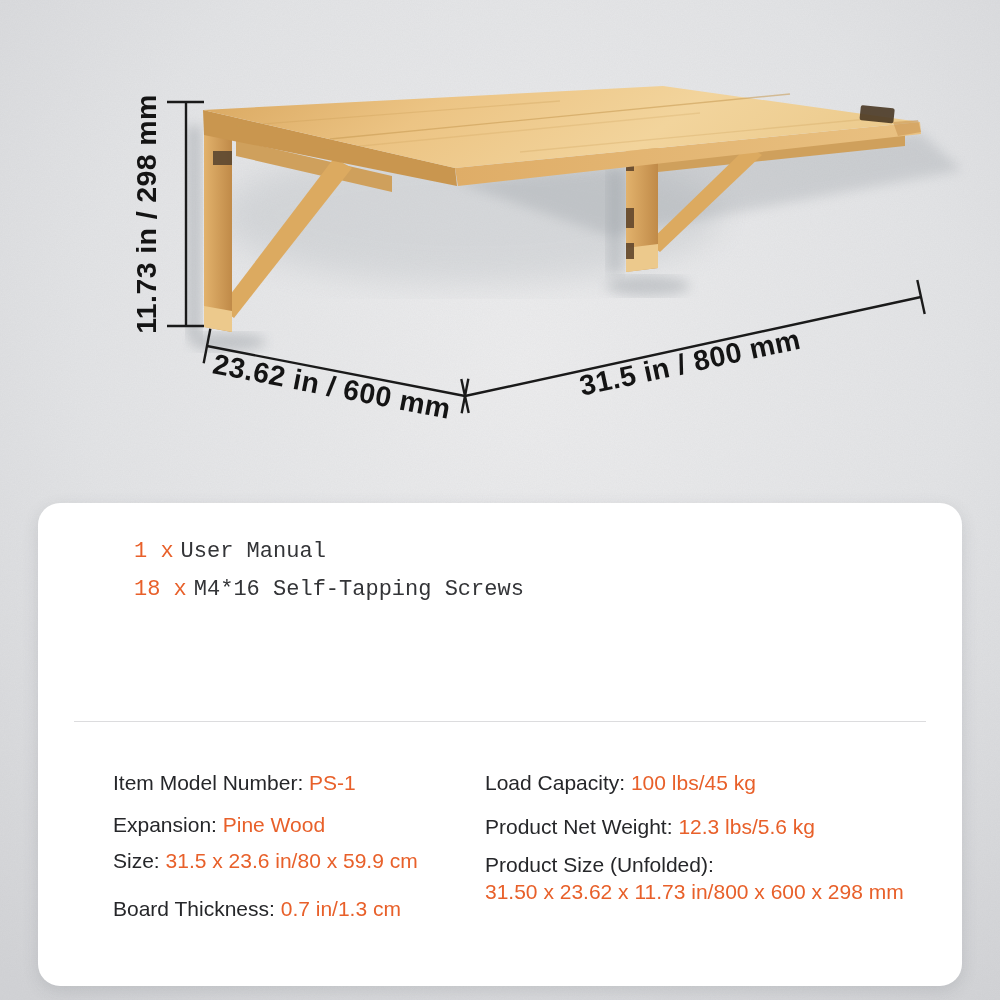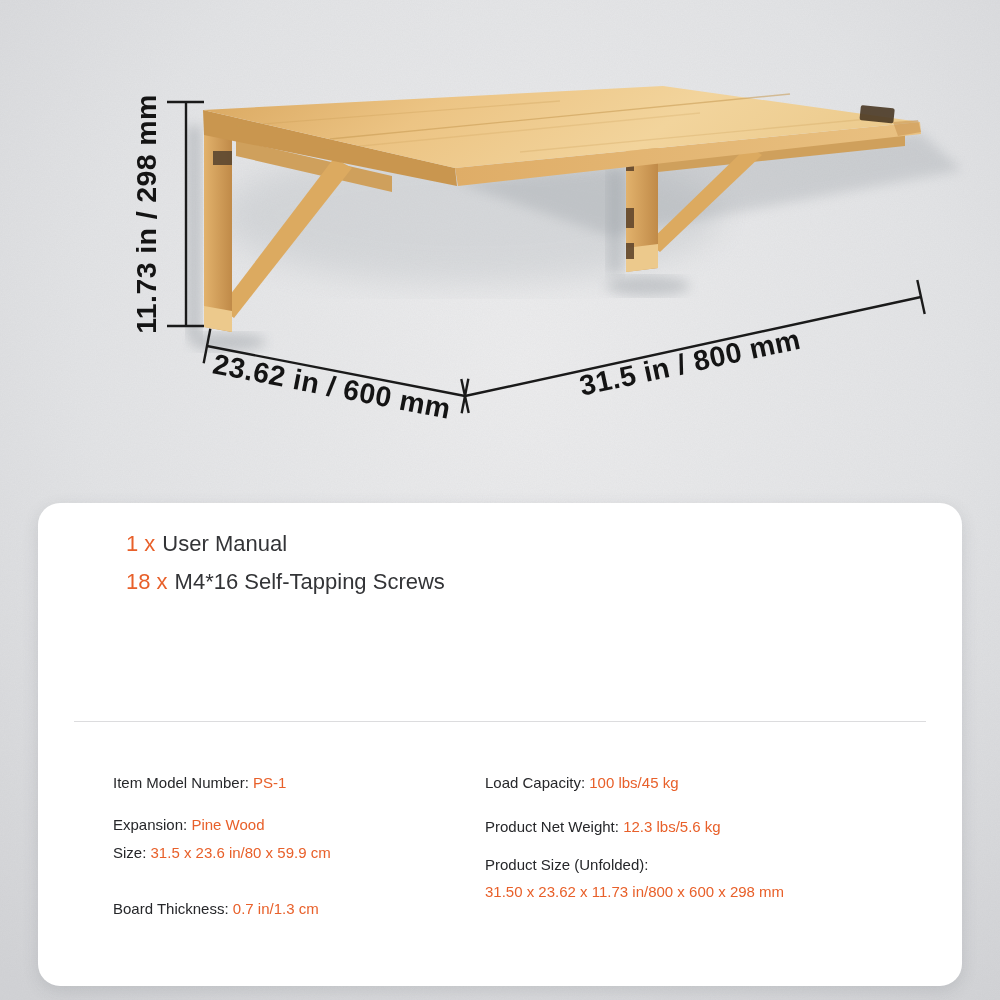--- a/index.html
+++ b/index.html
@@ -13,33 +13,33 @@
   .dimtext{
     font-family:"Liberation Sans","DejaVu Sans",sans-serif;
     font-weight:bold;font-size:28.5px;fill:#141414;letter-spacing:.4px;
   }
   .card{
     position:absolute;left:38px;top:503px;width:924px;height:483px;
     background:#ffffff;border-radius:22px;z-index:2;
     box-shadow:0 5px 16px rgba(80,85,92,.16);
   }
   .pkg{
-    list-style:none;margin:4px;padding:0;
-    position:absolute;left:84px;top:18px;right:38px;
+    list-style:none;margin:12px;padding:0;
+    position:absolute;left:84px;top:18px;right:38px;font-family:Liberation Mono, monospace;
   }
   .pkg li{
     height:37.6px;line-height:37.6px;font-size:22px;color:#333437;white-space:nowrap;
   }
   .qty{color:var(--accent);margin-right:7px;}
   .divider{
     position:absolute;left:36px;top:218px;width:852px;height:0;
     border-top:1.5px solid #dcdcde;
   }
   .spec{
-    position:absolute;font-size:15px;color:#26272a;white-space:nowrap;line-height:27px;
+    position:absolute;font-size:21px;color:#26272a;white-space:nowrap;line-height:27px;
   }
   .spec .val{color:var(--accent);}
   .spec .val.block{display:block;}
 </style>
 </head>
 <body>
 
 <div class="stage">
 
   <svg class="scene" width="1000" height="1000" viewBox="0 0 1000 1000">
@@ -158,21 +158,21 @@
 
     <div>
       <div class="spec" style="left:75px;top:266px">
         <span class="lab">Item Model Number:</span>
         <span class="val">PS-1</span>
       </div>
       <div class="spec" style="left:75px;top:308px">
         <span class="lab">Expansion:</span>
         <span class="val">Pine Wood</span>
       </div>
-      <div class="spec" style="left:75px;top:336px">
+      <div class="spec" style="left:75px;top:344px">
         <span class="lab">Size:</span>
         <span class="val">31.5 x 23.6 in/80 x 59.9 cm</span>
       </div>
       <div class="spec" style="left:75px;top:392px">
         <span class="lab">Board Thickness:</span>
         <span class="val">0.7 in/1.3 cm</span>
       </div>
 
       <div class="spec" style="left:447px;top:266px">
         <span class="lab">Load Capacity:</span>

